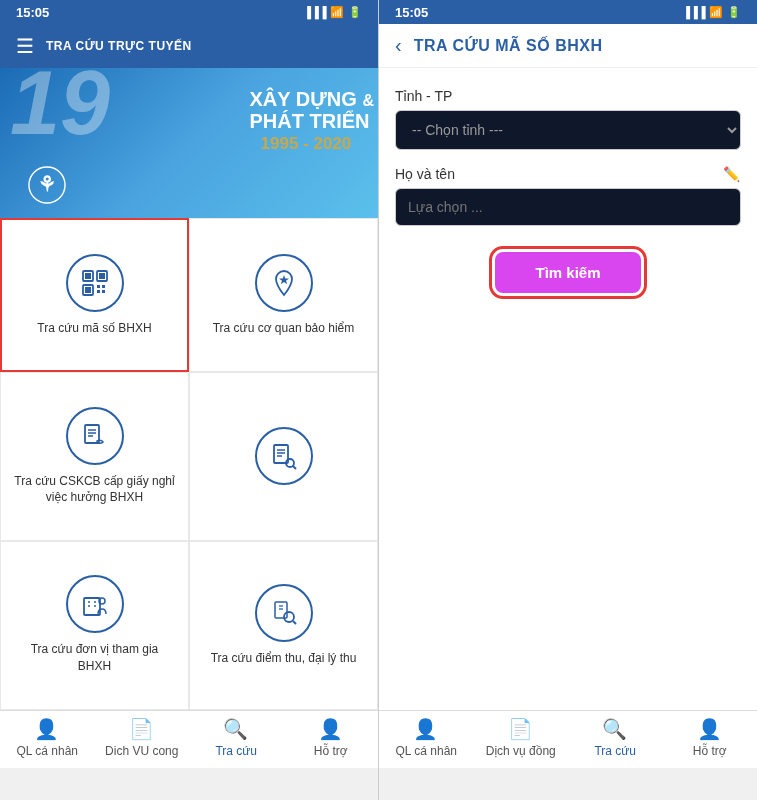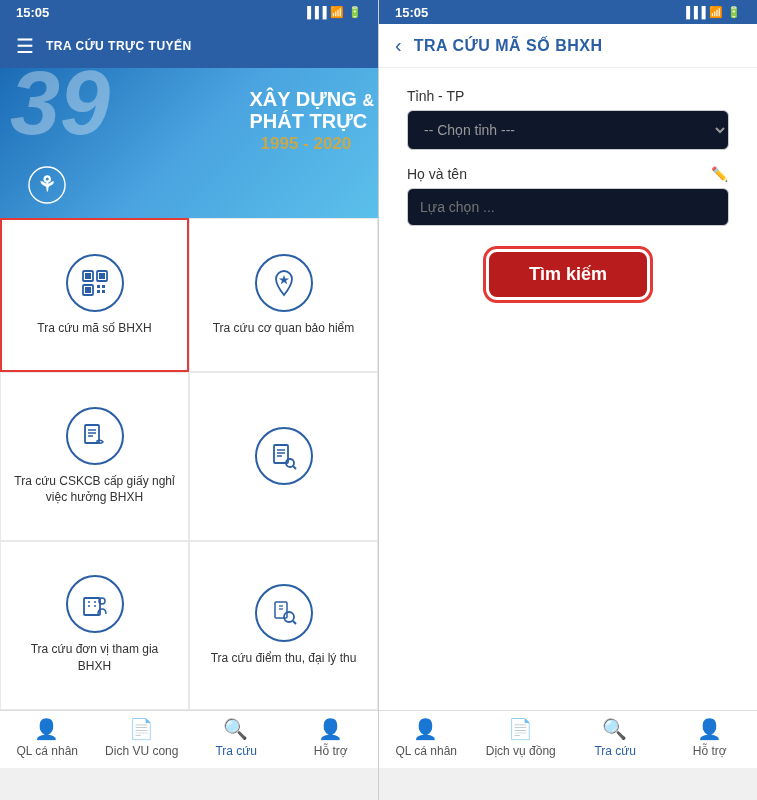--- a/index.html
+++ b/index.html
@@ -196,21 +196,21 @@
       cursor: pointer;
     }
     .right-screen .top-bar .title {
       font-size: 16px;
       font-weight: 700;
       color: #2a5fa5;
       letter-spacing: 0.5px;
     }
 
     .form-area {
-      padding: 20px 28px;
+      padding: 20px 16px;
       display: flex;
       flex-direction: column;
       gap: 16px;
     }
     .form-label {
       font-size: 14px;
       color: #333;
       font-weight: 500;
       margin-bottom: 6px;
       display: flex;
@@ -226,26 +226,26 @@
       border: 1px solid #ccc;
       border-radius: 6px;
       padding: 10px 12px;
       font-size: 14px;
       color: #999;
       outline: none;
       background: #0f172a;
     }
 
     .search-btn {
-      background: #b91c1c;
+      background: #d946ef;
       color: white;
       border: none;
       border-radius: 8px;
       padding: 12px 40px;
-      font-size: 18px;
+      font-size: 15px;
       font-weight: 600;
       cursor: pointer;
       display: block;
       margin: 10px auto 0;
       outline: 3px solid #e53935;
       outline-offset: 3px;
     }
 
     .divider {
       width: 1px;
@@ -266,30 +266,30 @@
       <span>🔋</span>
     </div>
   </div>
 
   <div class="top-bar">
     <span class="hamburger">☰</span>
     <span class="title">TRA CỨU TRỰC TUYẾN</span>
   </div>
 
   <div class="banner">
-    <div class="banner-25">39</div>
+    <div class="banner-25">19</div>
     <div class="banner-logo">
       <svg viewBox="0 0 40 40" xmlns="http://www.w3.org/2000/svg">
         <circle cx="20" cy="20" r="19" fill="none" stroke="white" stroke-width="1.5"></circle>
         <text x="20" y="26" text-anchor="middle" fill="white" font-size="22" font-weight="bold">⚘</text>
       </svg>
     </div>
     <div class="banner-text">
       <div class="xd">XÂY DỰNG <span class="amp">&amp;</span></div>
-      <div class="pt">PHÁT TRỰC</div>
+      <div class="pt">PHÁT TRIỂN</div>
       <div class="year">1995 - 2020</div>
     </div>
   </div>
 
   <div class="menu-grid">
 
     <div class="menu-item highlighted">
       <div class="icon-circle">
         <svg width="28" height="28" viewBox="0 0 28 28" fill="none" xmlns="http://www.w3.org/2000/svg">
           <rect x="2" y="2" width="10" height="10" rx="1" stroke="#2a5fa5" stroke-width="1.8" fill="none"></rect>

